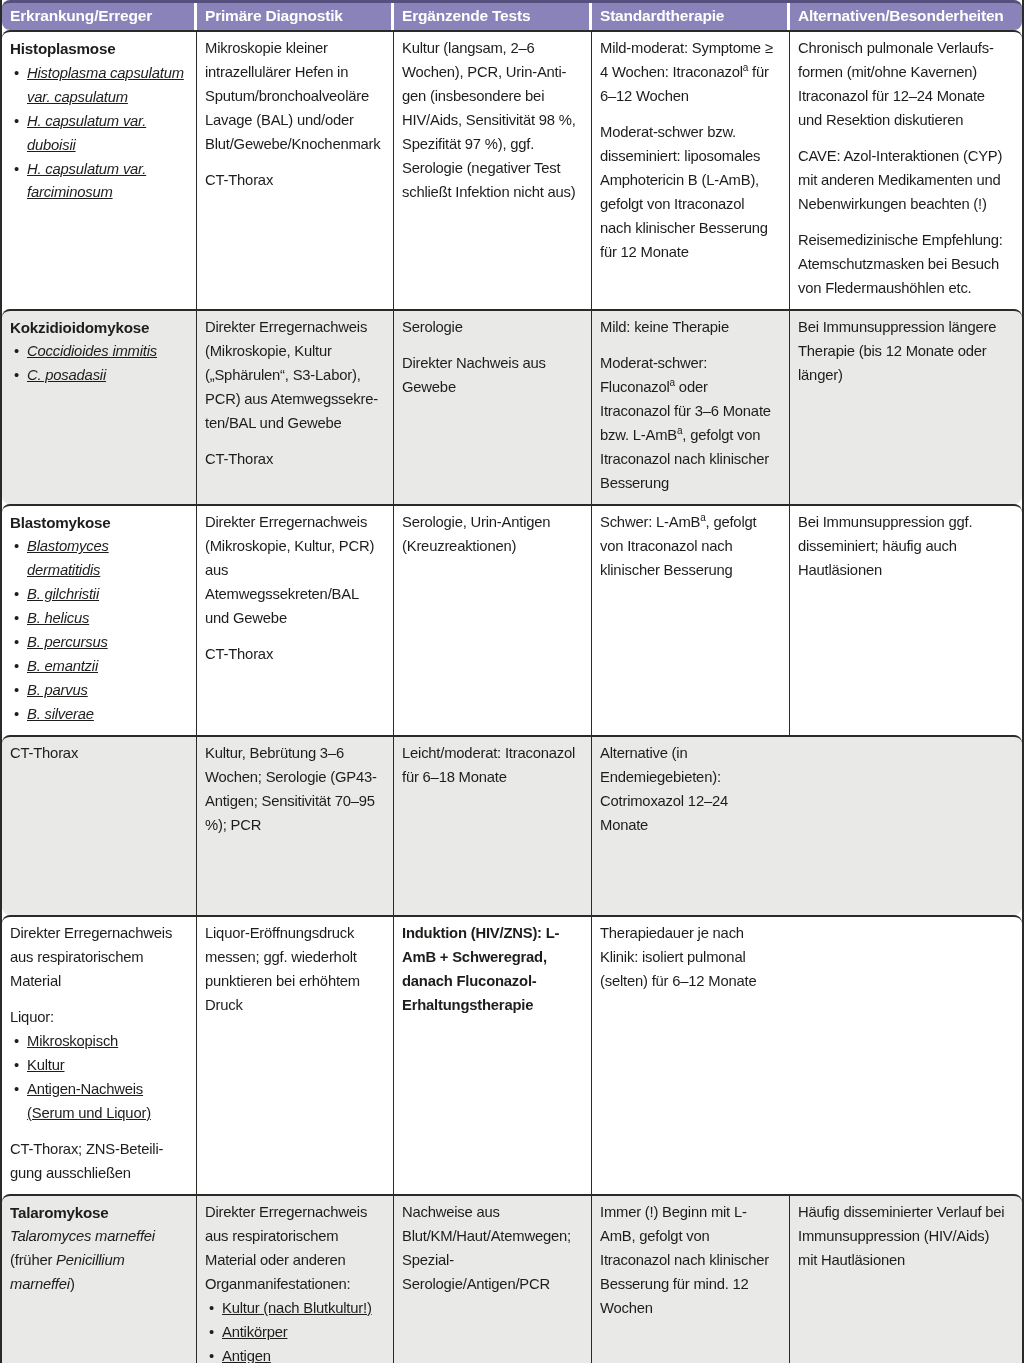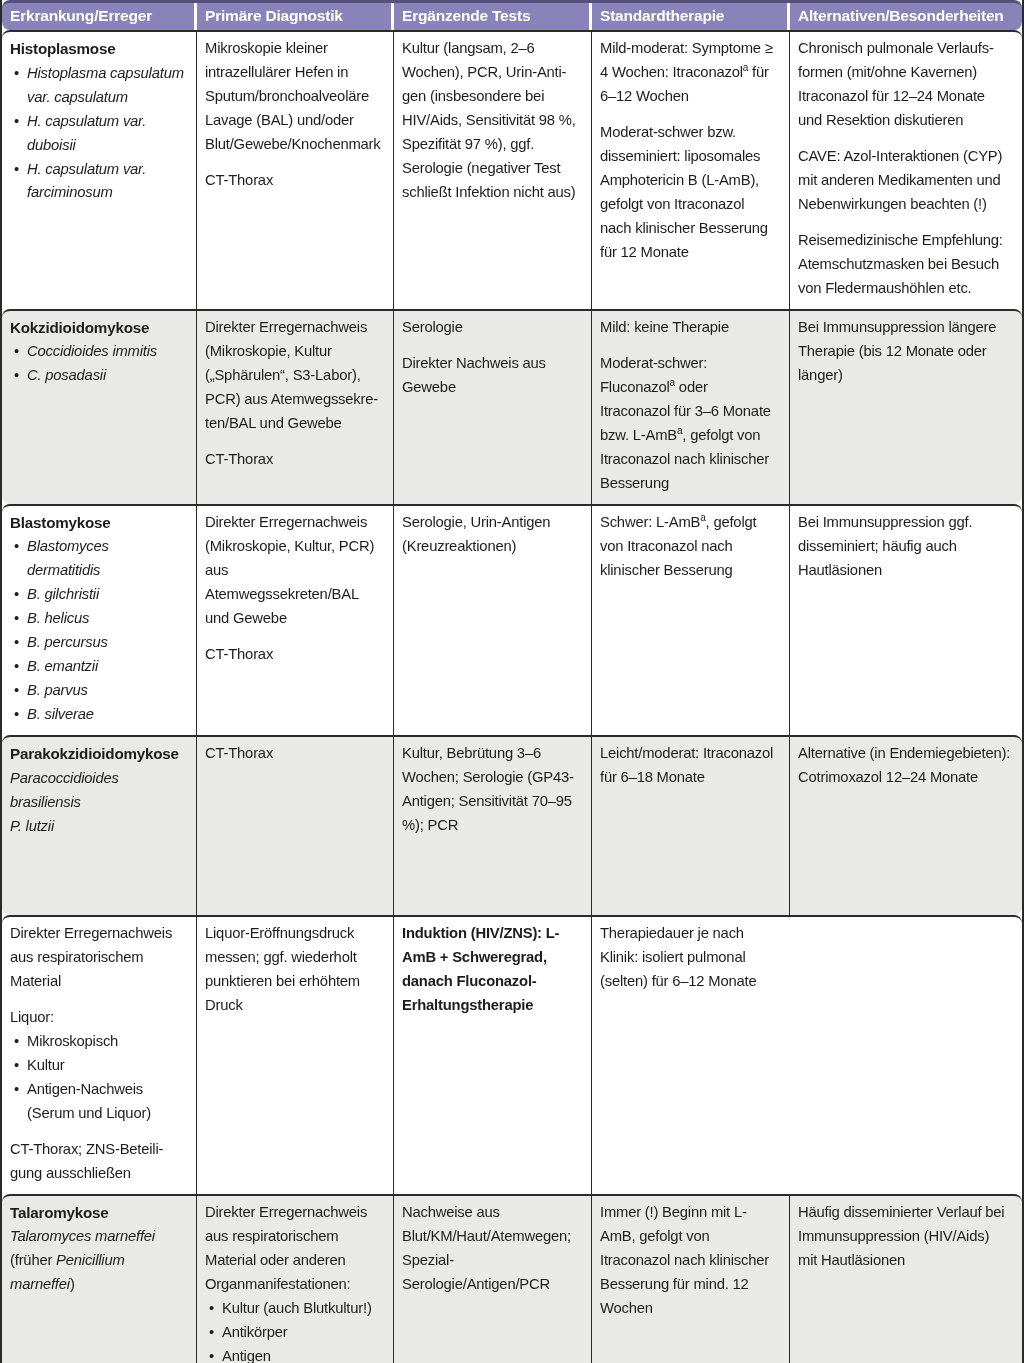--- a/index.html
+++ b/index.html
@@ -48,20 +48,21 @@
   }
   .cell:last-child{border-right:none;}
   .cell p{margin:0 0 12px 0;}
   .cell p.tight{margin-bottom:0;}
   .cell p:last-child{margin-bottom:0;}
   .cell p.h{font-weight:bold;font-size:15.2px;}
   .li{
     margin:0;
     padding-left:17px;
     position:relative;
+    text-decoration:underline;
   }
   .li::before{
     content:"\2022";
     position:absolute;
     left:4px;
     top:0;
   }
   .li + p{margin-top:12px;}
   sup{font-size:68%;line-height:0;vertical-align:super;}
 </style>
@@ -143,25 +144,20 @@
         </div>
         <div class="cell">
           <p>Schwer: L-AmB<sup>a</sup>, gefolgt von Itraconazol nach klinischer Besserung</p>
         </div>
         <div class="cell">
           <p>Bei Immunsuppression ggf. disseminiert; häufig auch Hautläsionen</p>
         </div>
       </div>
       <div class="brow shaded" style="min-height: 180px;">
         <div class="cell">
-          <p class="h tight">Parakokzidioidomykose</p>
-          <p class="tight"><i>Paracoccidioides brasiliensis</i></p>
-          <p class="tight"><i>P. lutzii</i></p>
-        </div>
-        <div class="cell">
           <p>CT-Thorax</p>
         </div>
         <div class="cell">
           <p>Kultur, Bebrütung 3–6 Wochen; Serologie (GP43-Antigen; Sensitivi­tät 70–95 %); PCR</p>
         </div>
         <div class="cell">
           <p>Leicht/moderat: Itracona­zol für 6–18 Monate</p>
         </div>
         <div class="cell">
           <p>Alternative (in Endemiegebie­ten): Cotrimoxazol 12–24 Monate</p>
@@ -187,21 +183,21 @@
         </div>
       </div>
       <div class="brow shaded" style="min-height: 168px;">
         <div class="cell">
           <p class="h tight">Talaromykose</p>
           <p class="tight"><i>Talaromyces marneffei</i></p>
           <p class="tight">(früher <i>Penicillium marneffei</i>)</p>
         </div>
         <div class="cell">
           <p class="tight">Direkter Erregernachweis aus respiratorischem Material oder anderen Organmanifestationen:</p>
-          <div class="li">Kultur (auch Blutkultur!)</div>
+          <div class="li">Kultur (nach Blutkultur!)</div>
           <div class="li">Antikörper</div>
           <div class="li">Antigen</div>
         </div>
         <div class="cell">
           <p>Nachweise aus Blut/KM/Haut/Atemwegen; Spezial-Serologie/Antigen/PCR</p>
         </div>
         <div class="cell">
           <p>Immer (!) Beginn mit L-AmB, gefolgt von Itraconazol nach klinischer Besserung für mind. 12 Wochen</p>
         </div>
         <div class="cell">

